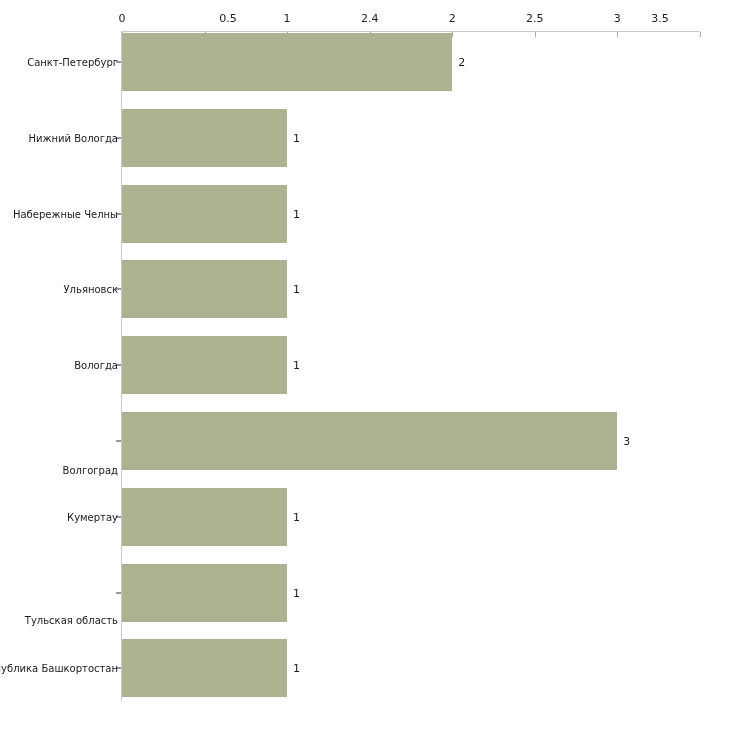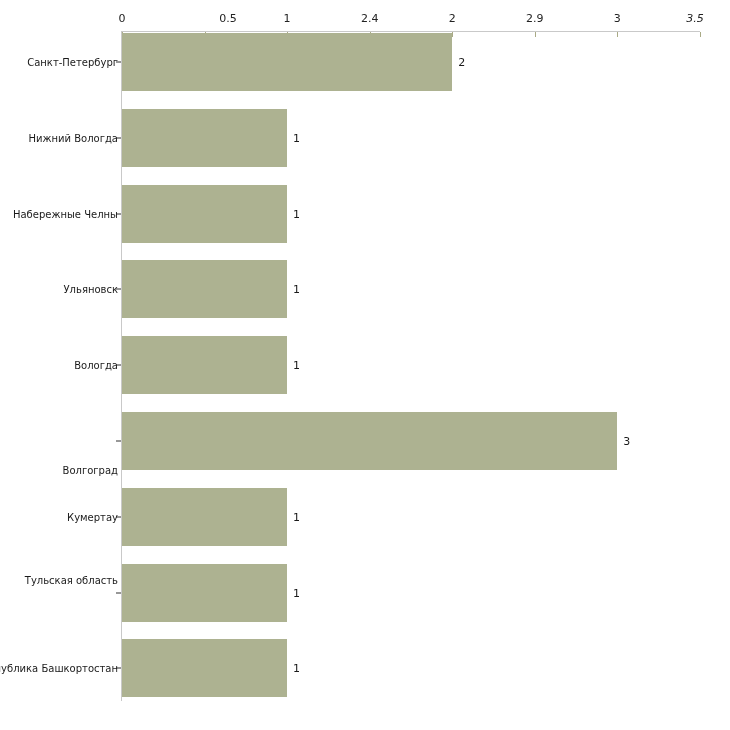--- a/index.html
+++ b/index.html
@@ -107,23 +107,23 @@
       <div class="x-tick" style="left: 534.75px;"></div>
       <div class="x-tick" style="left: 617.3px;"></div>
       <div class="x-tick" style="left: 699.85px;"></div>
     </div>
   <div id="x-tick-labels">
       <div class="x-tick-label" style="left: 122px;">0</div>
       <div class="x-tick-label" style="left: 204.55px; padding-left: 47px;">0.5</div>
       <div class="x-tick-label" style="left: 287.1px;">1</div>
       <div class="x-tick-label" style="left: 369.65px;">2.4</div>
       <div class="x-tick-label" style="left: 452.2px;">2</div>
-      <div class="x-tick-label" style="left: 534.75px;">2.9</div>
+      <div class="x-tick-label" style="left: 534.75px;">2.5</div>
       <div class="x-tick-label" style="left: 617.3px;">3</div>
-      <div class="x-tick-label" style="left: 695px; font-style: italic;">3.5</div>
+      <div class="x-tick-label" style="left: 660px;">3.5</div>
     </div>
 
   <div id="y-axis-line"></div>
   <div id="y-ticks">
       <div class="y-tick" style="top: 62px;"></div>
       <div class="y-tick" style="top: 137.8px;"></div>
       <div class="y-tick" style="top: 213.6px;"></div>
       <div class="y-tick" style="top: 289.4px;"></div>
       <div class="y-tick" style="top: 365.2px;"></div>
       <div class="y-tick" style="top: 441px;"></div>
@@ -132,21 +132,21 @@
       <div class="y-tick" style="top: 668.4px;"></div>
     </div>
   <div id="y-tick-labels">
       <div class="y-tick-label" style="top: 62px;">Санкт-Петербург</div>
       <div class="y-tick-label" style="top: 137.8px;">Нижний Вологда</div>
       <div class="y-tick-label" style="top: 213.6px; margin-left: 32px;">Набережные Челны</div>
       <div class="y-tick-label" style="top: 289.4px;">Ульяновск</div>
       <div class="y-tick-label" style="top: 365.2px;">Вологда</div>
       <div class="y-tick-label" style="top: 441px; margin-top: 29px;">Волгоград</div>
       <div class="y-tick-label" style="top: 516.8px;">Кумертау</div>
-      <div class="y-tick-label" style="top: 580px;">Тульская область</div>
+      <div class="y-tick-label" style="top: 620px;">Тульская область</div>
       <div class="y-tick-label" style="top: 668.4px;">Республика Башкортостан</div>
     </div>
 
   <div id="bars">
       <div class="bar" style="top: 33px; height: 58px; width: 330.2px; background: rgb(173, 178, 145);"></div>
       <div class="bar" style="top: 108.8px; height: 58px; width: 165.1px; background: rgb(173, 178, 145);"></div>
       <div class="bar" style="top: 184.6px; height: 58px; width: 165.1px; background: rgb(173, 178, 145);"></div>
       <div class="bar" style="top: 260.4px; height: 58px; width: 165.1px; background: rgb(173, 178, 145);"></div>
       <div class="bar" style="top: 336.2px; height: 58px; width: 165.1px; background: rgb(173, 178, 145);"></div>
       <div class="bar" style="top: 412px; height: 58px; width: 495.3px; background: rgb(173, 178, 145);"></div>

